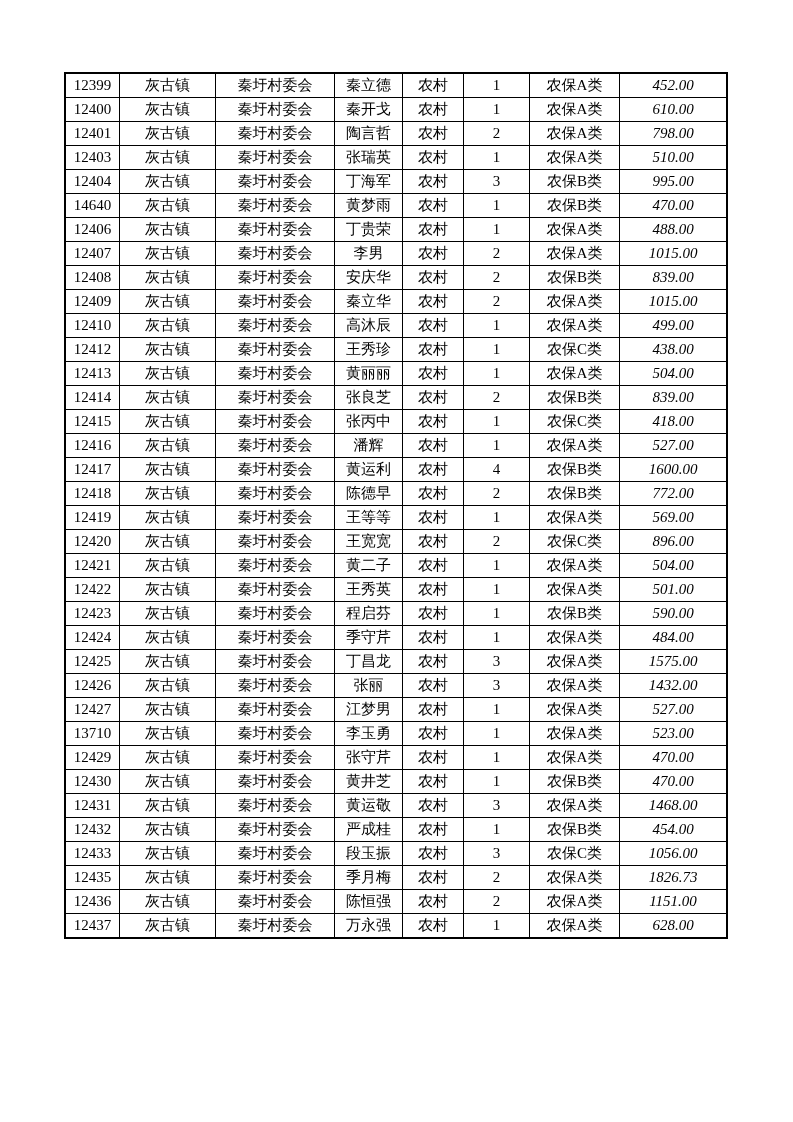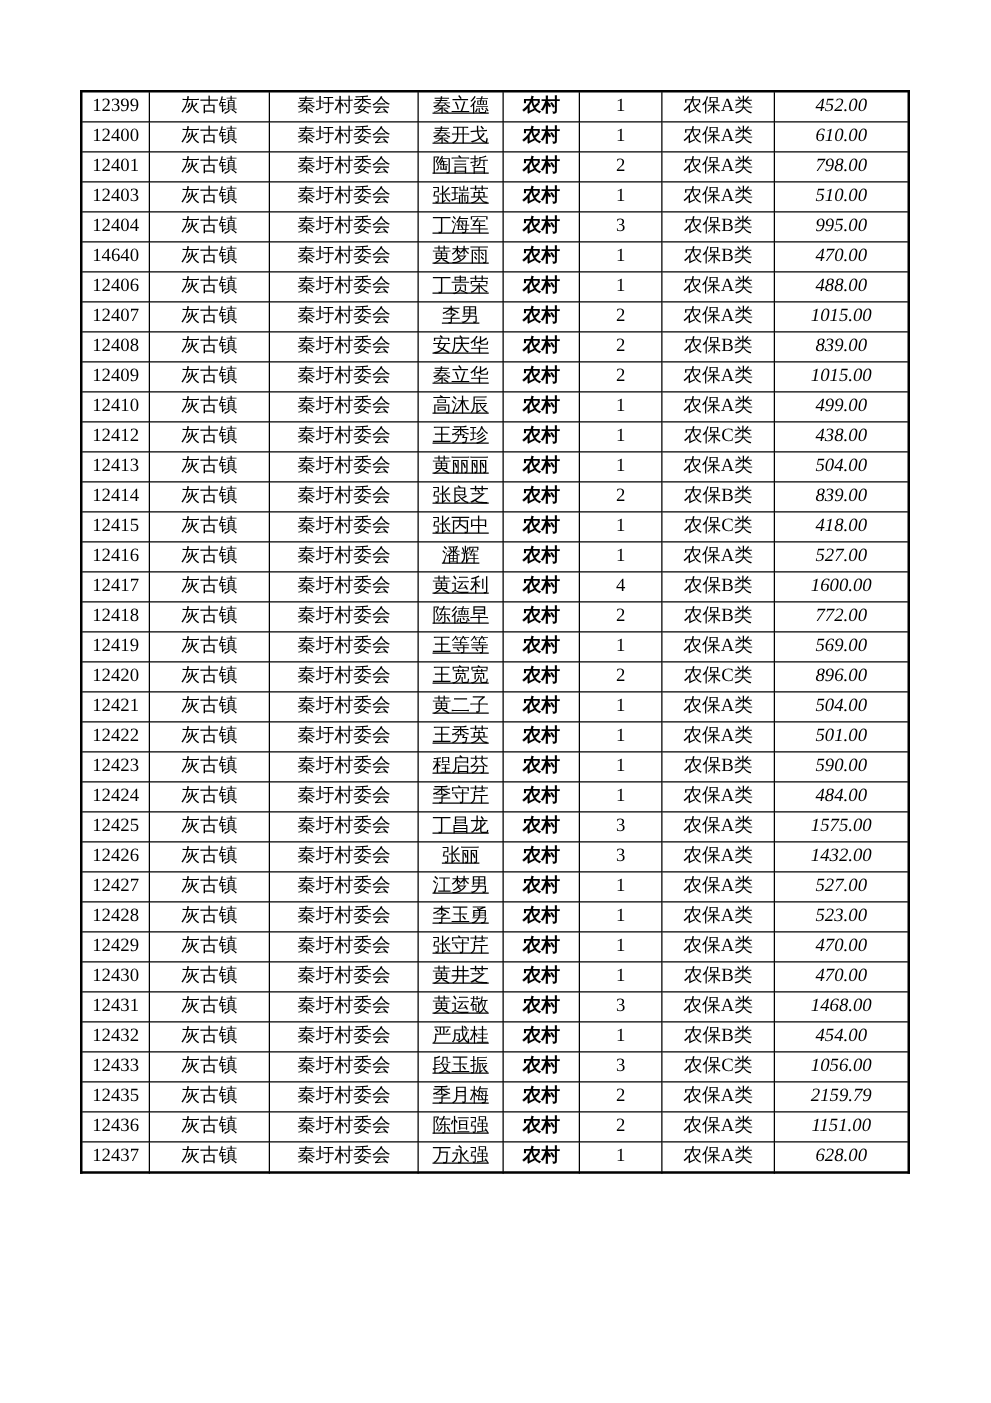--- a/index.html
+++ b/index.html
@@ -32,22 +32,22 @@
     vertical-align: middle;
     height: 23px;
     padding: 0 2px;
     overflow: hidden;
     white-space: nowrap;
     line-height: 23px;
   }
   td.col-0 { width: 49px; }
   td.col-1 { width: 91px; }
   td.col-2 { width: 114px; }
-  td.col-3 { width: 63px; text-decoration: underline; }
-  td.col-4 { width: 56px; font-weight: bold; }
+  td.col-3 { width: 63px; }
+  td.col-4 { width: 56px; }
   td.col-5 { width: 61px; }
   td.col-6 { width: 85px; }
   td.col-7 { width: 102px; font-style: italic; }
 </style>
 </head>
 <body>
 
 <div class="page">
   <table class="roster">
     <tbody>
@@ -315,21 +315,21 @@
           <td class="col-0">12427</td>
           <td class="col-1">灰古镇</td>
           <td class="col-2">秦圩村委会</td>
           <td class="col-3">江梦男</td>
           <td class="col-4">农村</td>
           <td class="col-5">1</td>
           <td class="col-6">农保A类</td>
           <td class="col-7">527.00</td>
         </tr>
         <tr>
-          <td class="col-0">12428</td>
+          <td class="col-0">13710</td>
           <td class="col-1">灰古镇</td>
           <td class="col-2">秦圩村委会</td>
           <td class="col-3">李玉勇</td>
           <td class="col-4">农村</td>
           <td class="col-5">1</td>
           <td class="col-6">农保A类</td>
           <td class="col-7">523.00</td>
         </tr>
         <tr>
           <td class="col-0">12429</td>
@@ -382,21 +382,21 @@
           <td class="col-7">1056.00</td>
         </tr>
         <tr>
           <td class="col-0">12435</td>
           <td class="col-1">灰古镇</td>
           <td class="col-2">秦圩村委会</td>
           <td class="col-3">季月梅</td>
           <td class="col-4">农村</td>
           <td class="col-5">2</td>
           <td class="col-6">农保A类</td>
-          <td class="col-7">2159.79</td>
+          <td class="col-7">1826.73</td>
         </tr>
         <tr>
           <td class="col-0">12436</td>
           <td class="col-1">灰古镇</td>
           <td class="col-2">秦圩村委会</td>
           <td class="col-3">陈恒强</td>
           <td class="col-4">农村</td>
           <td class="col-5">2</td>
           <td class="col-6">农保A类</td>
           <td class="col-7">1151.00</td>

